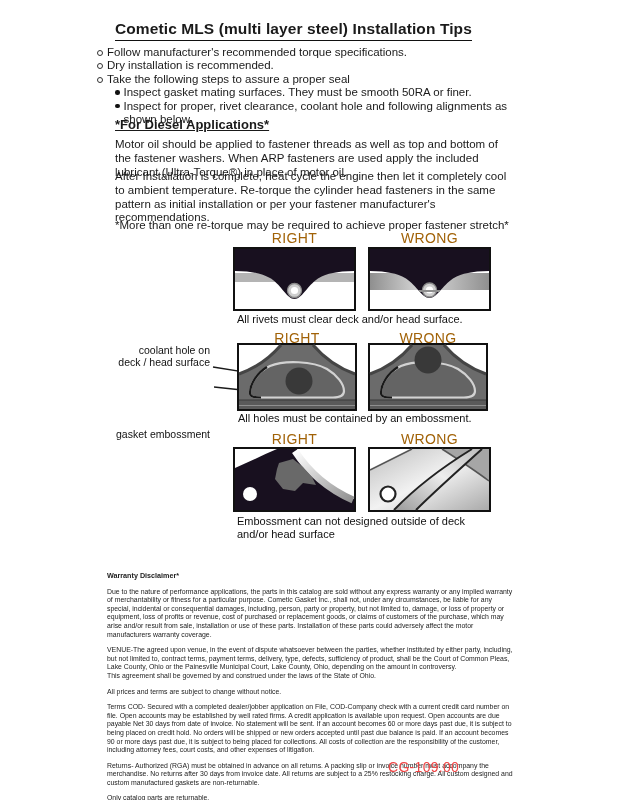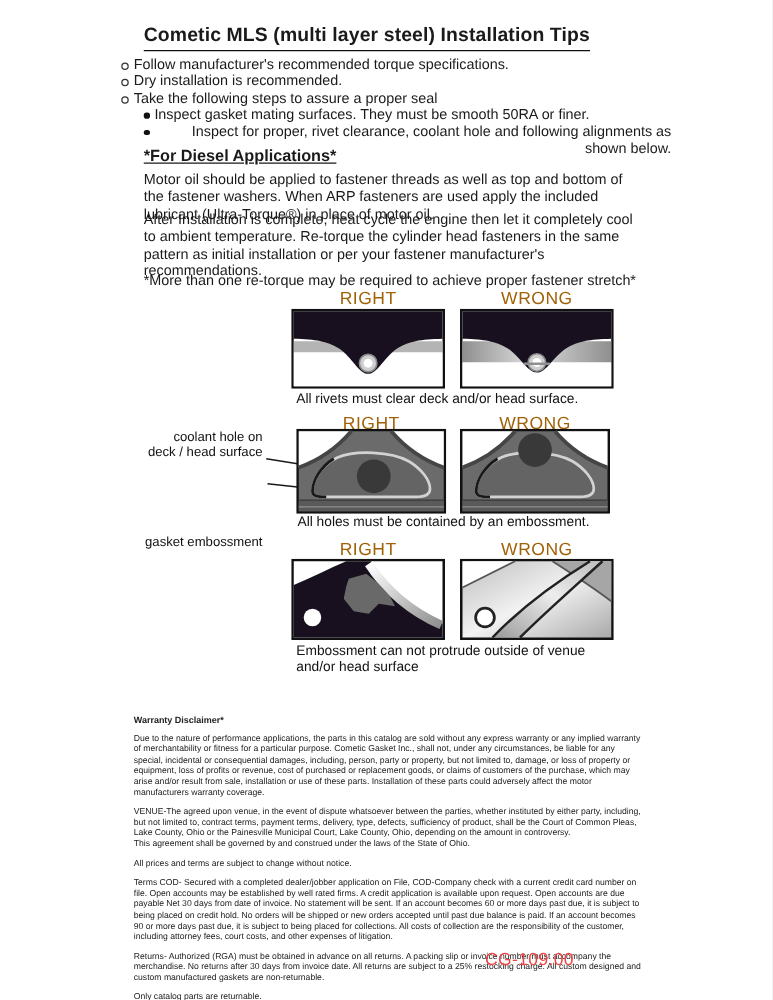--- a/index.html
+++ b/index.html
@@ -12,21 +12,21 @@
   
   #title{left:115px;top:20px;font-size:15.5px;font-weight:bold;
     border-bottom:1.6px solid #111;padding-bottom:2px;letter-spacing:.1px;}
   
   .brow{display:flex;align-items:flex-start;font-size:11.5px;line-height:13.4px;}
   .bullet-o{width:4px;height:4px;border:1.2px solid #333;border-radius:50%;
     margin:4px 4px 0 0;flex:0 0 auto;}
   .bullet-f{width:4.5px;height:4.5px;background:#111;border-radius:50%;
     margin:4px 4px 0 0;flex:0 0 auto;}
   #bullets{left:97px;top:46px;width:440px;}
-  .sub{margin-left:18px;text-align:right;}
+  .sub{margin-left:18px;}
   
   #diesel-head{left:115px;top:117px;font-size:13px;font-weight:bold;text-decoration:underline;}
   .para{left:115px;width:402px;font-size:11.5px;line-height:13.8px;}
   
   .dlabel{font-size:14px;letter-spacing:.4px;color:#a16207;width:123px;text-align:center;}
   .caption{font-size:11px;line-height:12.8px;color:#111;}
   .diag{position:absolute;}
   
   .ann{font-size:10.5px;line-height:11.8px;color:#111;text-align:right;width:122px;}
   
@@ -181,21 +181,21 @@
     <path d="M44,2 C30,9 16,16 2,23" stroke="#555" stroke-width="1.5" fill="none"></path>
     <path d="M74,2 L121,2 L121,34 C105,22 88,11 74,2 Z" fill="#a6a6a6"></path>
     <path d="M74,2 C88,11 105,22 121,34" stroke="#555" stroke-width="1.5" fill="none"></path>
     <path d="M26,63 C48,40 78,18 104,2 L114,2 C92,22 68,43 48,63 Z" fill="url(#silver2)"></path>
     <path d="M26,63 C48,40 78,18 104,2" stroke="#222" stroke-width="2" fill="none"></path>
     <path d="M48,63 C68,43 92,22 114,2" stroke="#222" stroke-width="2" fill="none"></path>
     <circle cx="20" cy="47" r="7.5" fill="#ffffff" stroke="#222" stroke-width="2.2"></circle>
   </svg>
 
   <div class="abs caption" style="left:237px;top:515px;">
-    <div>Embossment can not protrude outside of venue</div>
+    <div>Embossment can not designed outside of deck</div>
     <div>and/or head surface</div>
   </div>
 
   <div class="abs" id="legal">
     <p id="legal-head">Warranty Disclaimer*</p>
     <p class="lg">Due to the nature of performance applications, the parts in this catalog are sold without any express warranty or any implied warranty of merchantability or fitness for a particular purpose.  Cometic Gasket Inc., shall not, under any circumstances, be liable for any special, incidental or consequential damages, including, person, party or property, but not limited to, damage, or loss of property or equipment, loss of profits or revenue, cost of purchased or replacement goods, or claims of customers of the purchase, which may arise and/or result from sale, installation or use of these parts.  Installation of these parts could adversely affect the motor manufacturers warranty coverage.</p>
     <p class="lg tight">VENUE-The agreed upon venue, in the event of dispute whatsoever between the parties, whether instituted by either party, including, but not limited to, contract terms, payment terms, delivery, type, defects, sufficiency of product, shall be the Court of Common Pleas, Lake County, Ohio or the Painesville Municipal Court, Lake County, Ohio, depending on the amount in controversy.</p>
     <p class="lg">This agreement shall be governed by and construed under the laws of the State of Ohio.</p>
     <p class="lg">All prices and terms are subject to change without notice.</p>
     <p class="lg">Terms COD- Secured with a completed dealer/jobber application on File, COD-Company check with a current credit card number on file.  Open accounts may be established by well rated firms.  A credit application is available upon request.  Open accounts are due payable Net 30 days from date of invoice.  No statement will be sent.  If an account becomes 60 or more days past due, it is subject to being placed on credit hold.  No orders will be shipped or new orders accepted until past due balance is paid.  If an account becomes 90 or more days past due, it is subject to being placed for collections.  All costs of collection are the responsibility of the customer, including attorney fees, court costs, and other expenses of litigation.</p>

